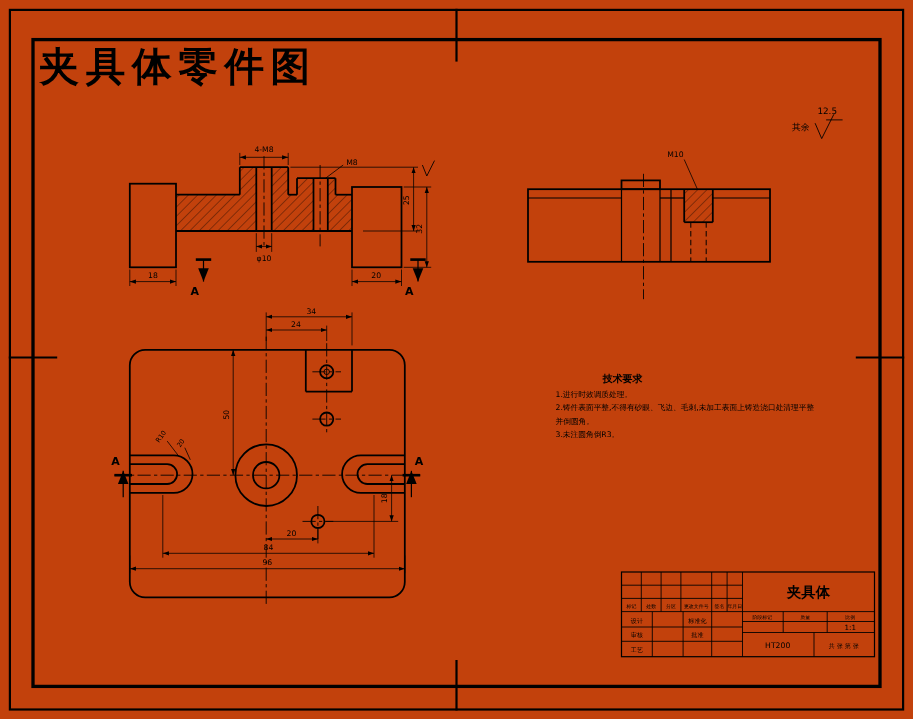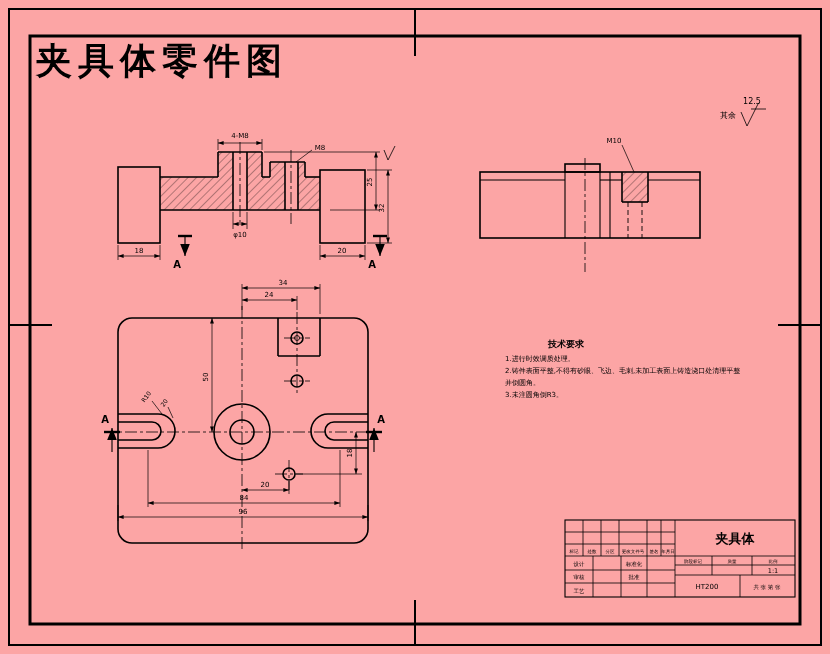--- a/index.html
+++ b/index.html
@@ -1,16 +1,16 @@
 <!DOCTYPE html>
 <html><head>
 <meta charset="utf-8">
 <style>
   html,body{margin:0;padding:0;background:#fff;}
-  .page{position:relative;width:830px;height:654px;background:#fca5a5;overflow:hidden;}
+  .page{position:relative;width:830px;height:654px;background:#c2410c;overflow:hidden;}
   svg{position:absolute;top:0;left:0;}
   svg text{font-family:"DejaVu Sans",sans-serif;fill:#000;}
   .title-red{font-size:36px;font-weight:bold;letter-spacing:6px;}
   .dim{font-size:7px;text-anchor:middle;}
   .dimS{font-size:6px;text-anchor:middle;}
   .sec{font-size:10px;font-weight:bold;text-anchor:middle;}
   .noteH{font-size:9px;font-weight:bold;}
   .note{font-size:7px;}
   .tb4{font-size:4.5px;text-anchor:middle;}
   .tb5{font-size:5.5px;text-anchor:middle;}

